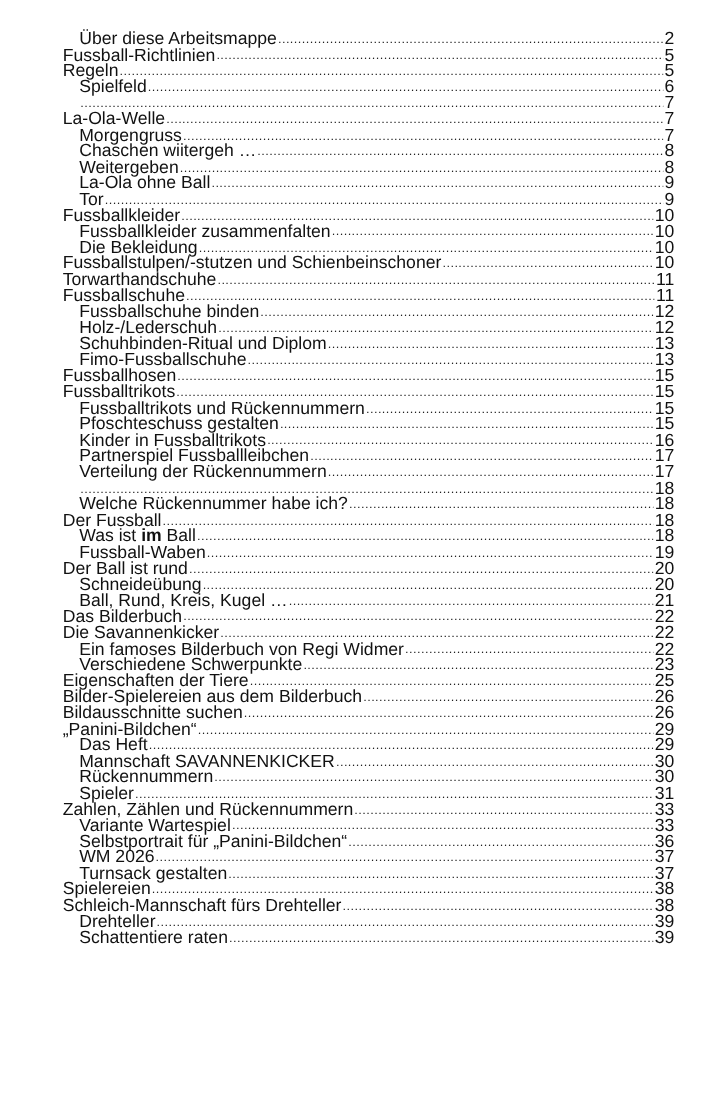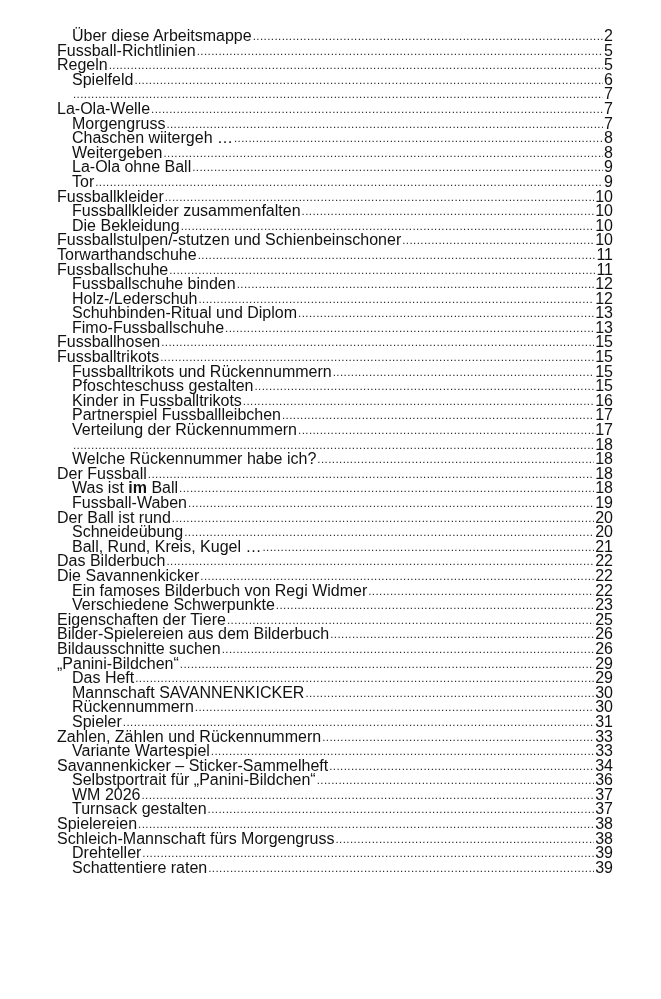--- a/index.html
+++ b/index.html
@@ -313,25 +313,20 @@
       <div class="row l1">
         <span class="title">Zahlen, Zählen und Rückennummern</span>
         <span class="leader"></span>
         <span class="page">33</span>
       </div>
       <div class="row l2">
         <span class="title">Variante Wartespiel</span>
         <span class="leader"></span>
         <span class="page">33</span>
       </div>
-      <div class="row l1">
-        <span class="title">Savannenkicker – Sticker-Sammelheft</span>
-        <span class="leader"></span>
-        <span class="page">34</span>
-      </div>
       <div class="row l2">
         <span class="title">Selbstportrait für „Panini-Bildchen“</span>
         <span class="leader"></span>
         <span class="page">36</span>
       </div>
       <div class="row l2">
         <span class="title">WM 2026</span>
         <span class="leader"></span>
         <span class="page">37</span>
       </div>
@@ -341,21 +336,21 @@
         <span class="page">37</span>
       </div>
     </div>
     <div class="group">
       <div class="row l1">
         <span class="title">Spielereien</span>
         <span class="leader"></span>
         <span class="page">38</span>
       </div>
       <div class="row l1">
-        <span class="title">Schleich-Mannschaft fürs Morgengruss</span>
+        <span class="title">Schleich-Mannschaft fürs Drehteller</span>
         <span class="leader"></span>
         <span class="page">38</span>
       </div>
       <div class="row l2">
         <span class="title">Drehteller</span>
         <span class="leader"></span>
         <span class="page">39</span>
       </div>
       <div class="row l2">
         <span class="title">Schattentiere raten</span>

